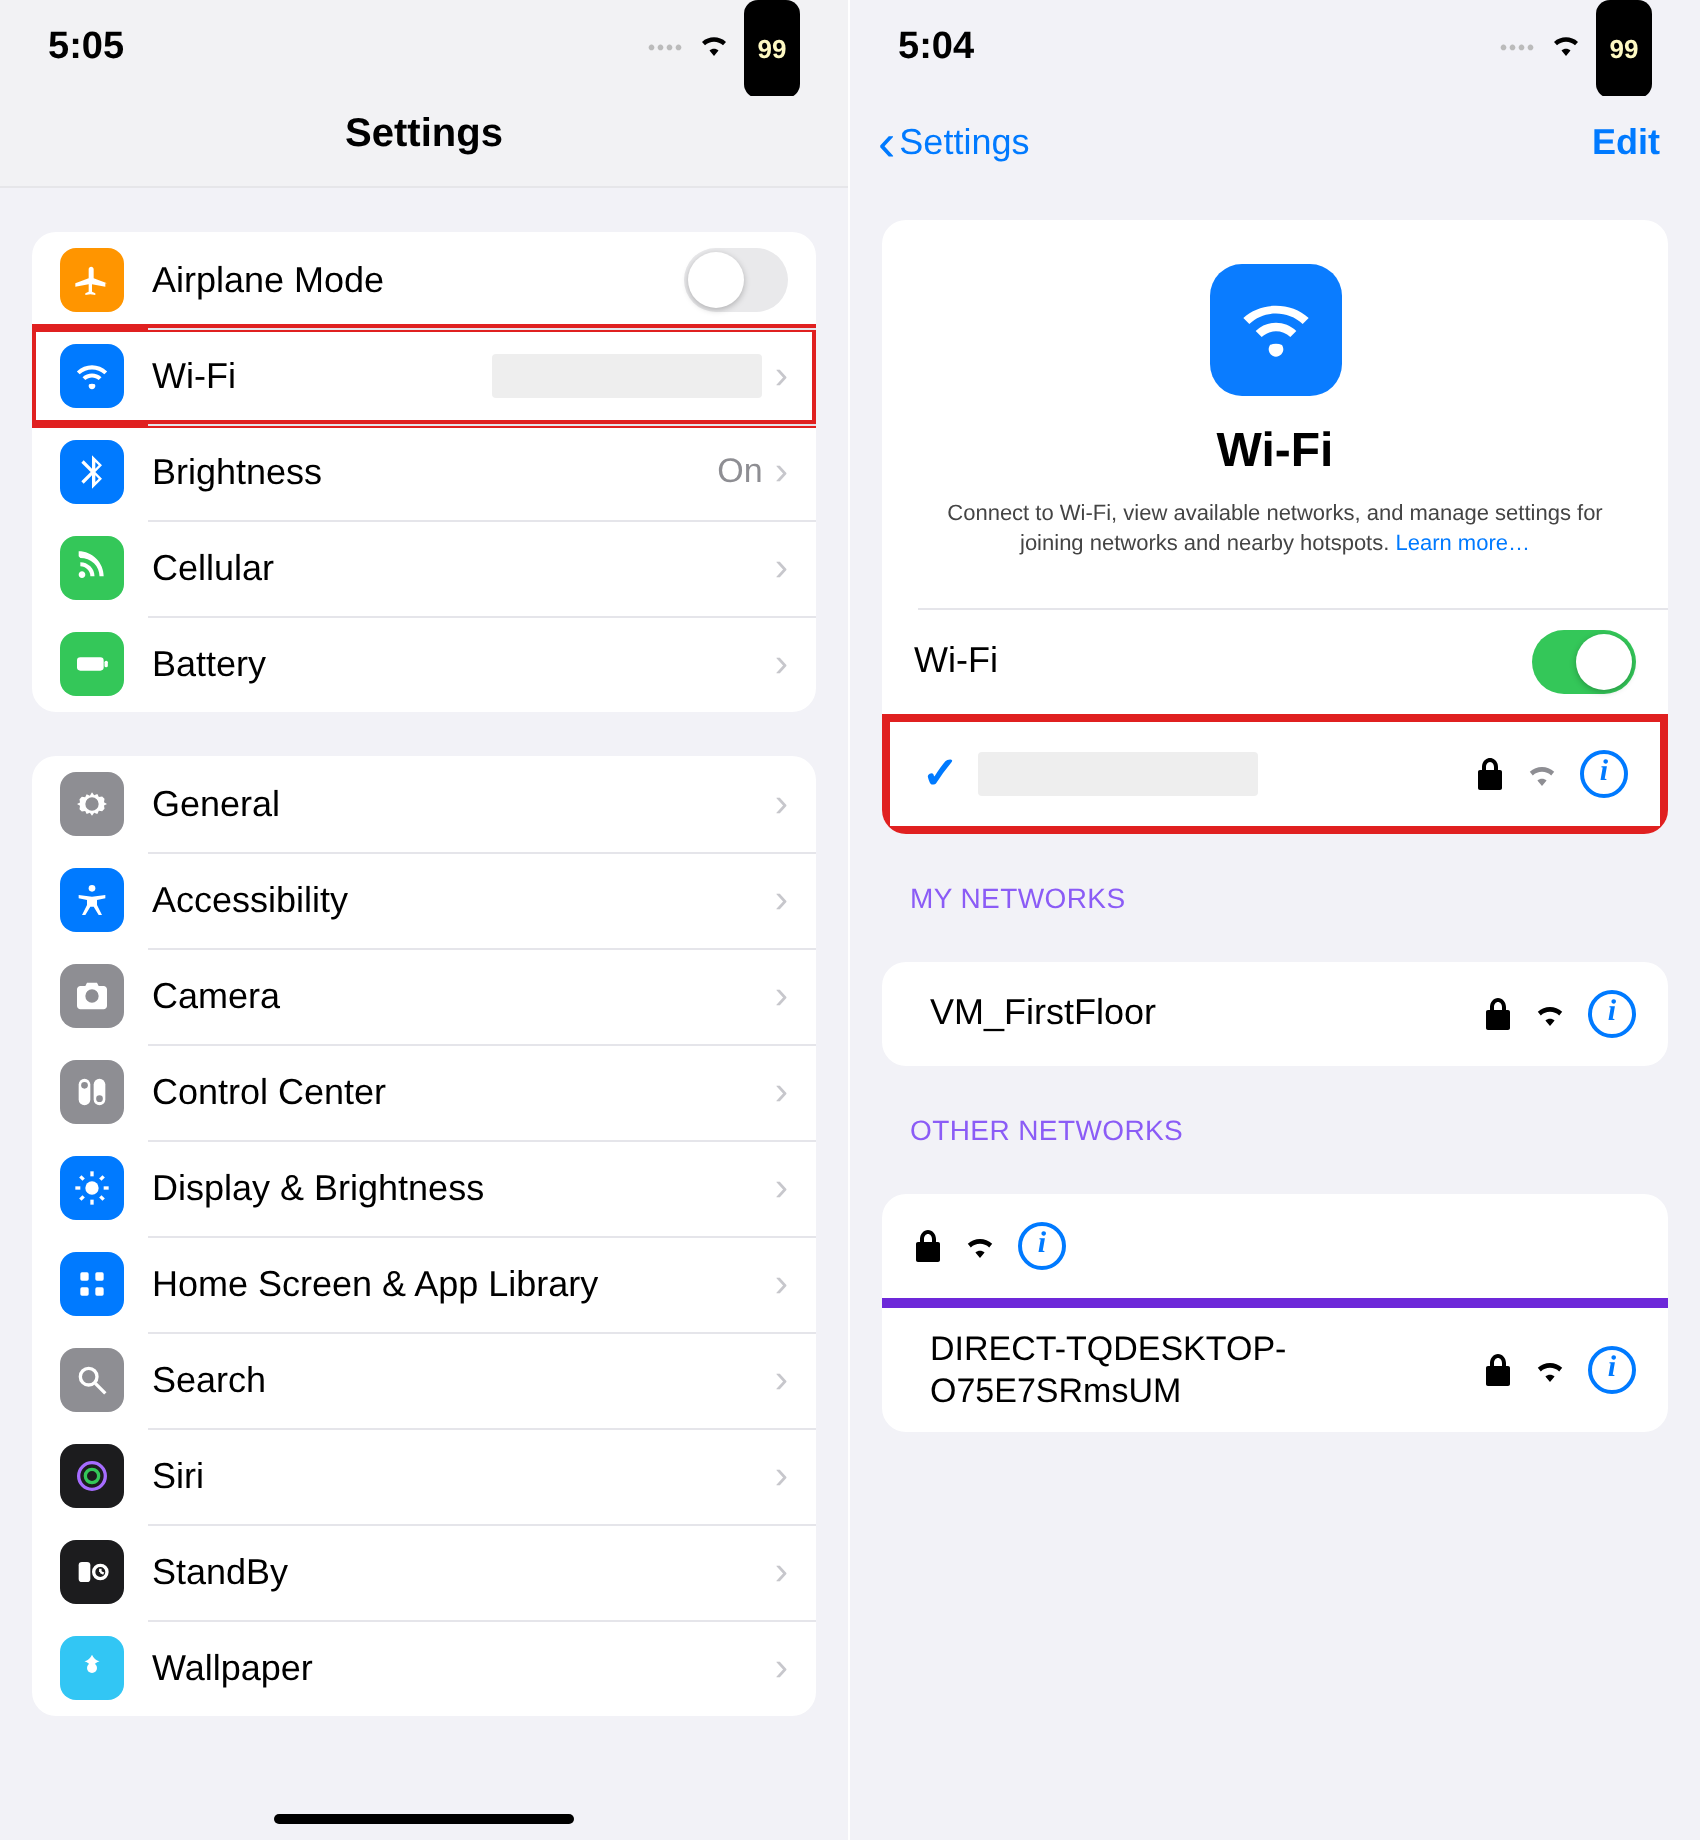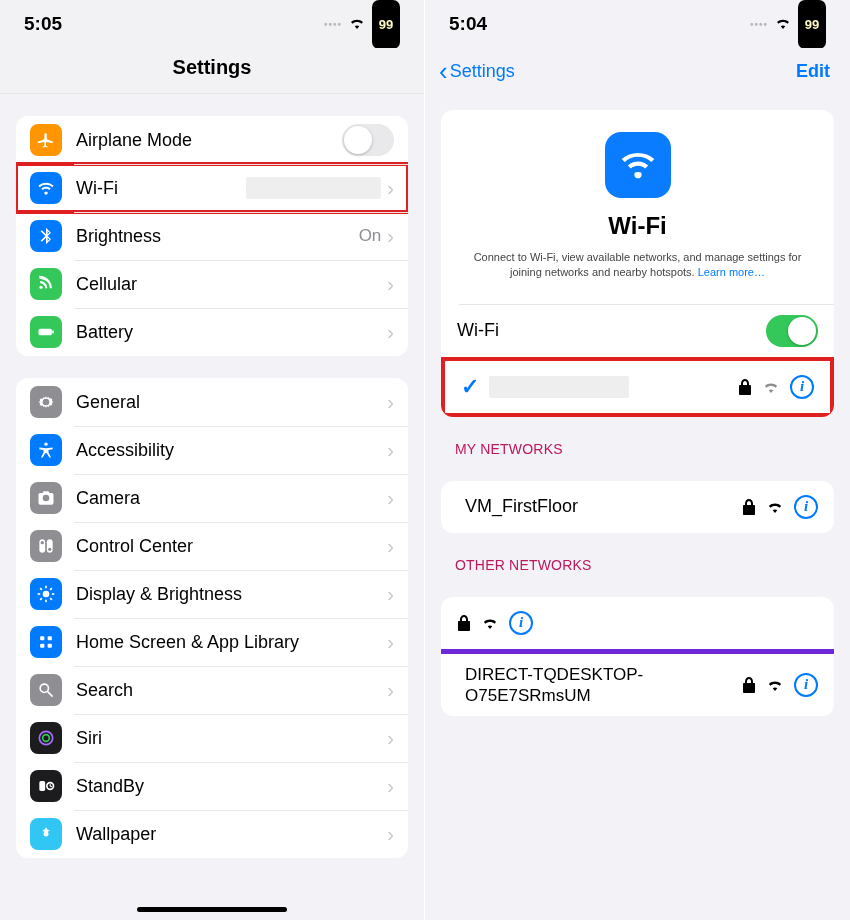--- a/index.html
+++ b/index.html
@@ -45,21 +45,21 @@
   .hero-desc { font-size:11px; color:#444; line-height:1.35; }
   .hero-desc a { color:#007aff; text-decoration:none; }
   .divider { height:1px; background:#e5e5ea; margin-left:18px; }
   .rrow { display:flex; align-items:center; min-height:52px; padding:0 16px; position:relative; }
   .rrow-label { font-size:18px; color:#000; flex:1; }
   .check { color:#007aff; font-size:22px; font-weight:700; margin-right:10px; width:18px; }
   .net-icons { display:flex; align-items:center; gap:10px; }
   .net-icons svg { display:block; }
   .info-circle { width:24px; height:24px; border:2px solid #007aff; border-radius:12px; display:flex; align-items:center; justify-content:center; color:#007aff; font-family:Georgia, serif; font-style:italic; font-size:15px; font-weight:700; }
   .redacted-net { width:140px; height:22px; background:#eee; border-radius:2px; }
-  .sect-header { font-size:14px; color:#be185d; padding:24px 30px 8px 30px; letter-spacing:.2px; }
+  .sect-header { font-size:14px; color:#8b5cf6; padding:24px 30px 8px 30px; letter-spacing:.2px; }
   .highlight-r { border:4px solid #e02020; }
   .other-label { font-size:17px; color:#000; line-height:1.25; flex:1; padding:10px 0; }
   .home-ind { position:absolute; bottom:8px; left:50%; transform:translateX(-50%); width:150px; height:5px; border-radius:3px; background:#000; }
   
   .bg-orange{background:#ff9500;} .bg-blue{background:#007aff;} .bg-btblue{background:#007aff;}
   .bg-green{background:#34c759;} .bg-grey{background:#8e8e93;} .bg-dark{background:#1c1c1e;}
   .bg-cyan{background:#32c6f4;}
 </style>
 </head>
 <body>

